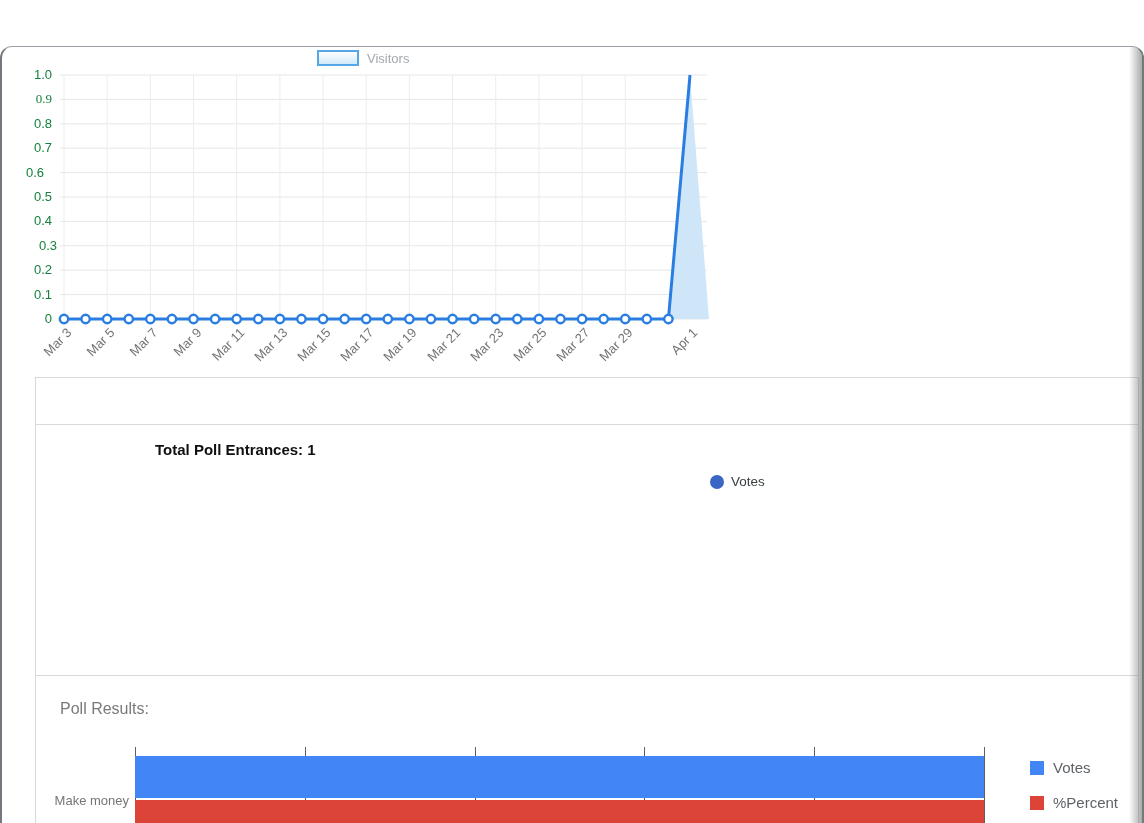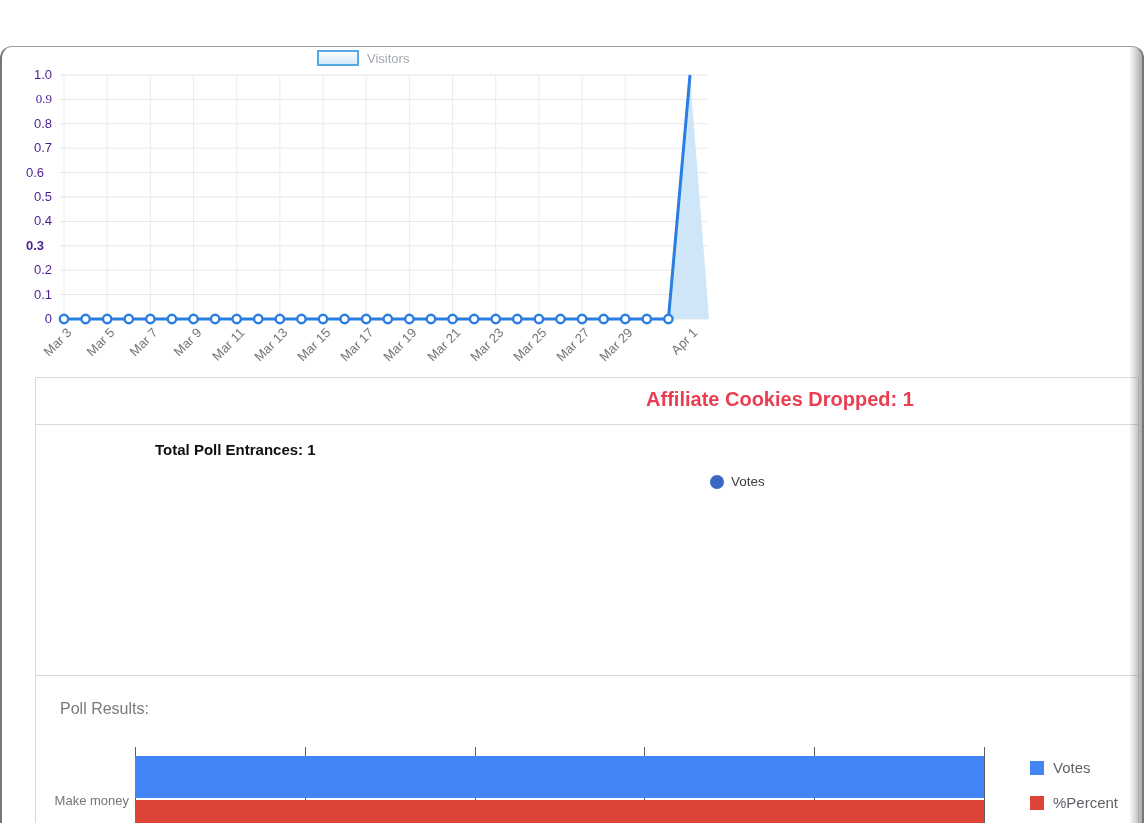--- a/index.html
+++ b/index.html
@@ -10,21 +10,21 @@
     font-family:"Liberation Sans", sans-serif;
     margin-top:46px;
   }
   
   #line-chart-area{position:absolute;left:0;top:0;width:745px;height:330px;}
   #visitors-svg{position:absolute;left:0;top:0;}
   .legend-visitors{position:absolute;left:315px;top:3px;display:flex;align-items:center;z-index:2;}
   .legend-swatch{width:42px;height:16px;box-sizing:border-box;border:2px solid #55a7e6;
     background:linear-gradient(180deg,#ffffff 0%,#eaf5fd 45%,#d2e9f9 100%);}
   .legend-label{margin-left:8px;color:#a2a9af;font-size:13px;}
-  .ylabel{position:absolute;left:8px;width:42px;text-align:right;font-size:13px;color:#4c1d95;}
+  .ylabel{position:absolute;left:8px;width:42px;text-align:right;font-size:13px;color:#15803d;}
   .xlabel{position:absolute;width:70px;text-align:right;font-size:13px;color:#757575;
     transform-origin:100% 0;transform:rotate(-45deg);white-space:nowrap;}
   
   .panel{position:absolute;left:33px;top:330px;width:1104px;height:493px;box-sizing:border-box;
     border:1px solid #d9d9d9;border-bottom:none;background:#fff;}
   .divider{position:absolute;left:33px;width:1104px;height:1px;background:#d9d9d9;}
   .h-clicks{position:absolute;top:341px;left:341px;transform:translateX(-50%);
     font-size:20px;font-weight:600;color:#17181a;white-space:nowrap;}
   .h-cookies{position:absolute;top:341px;left:778px;transform:translateX(-50%);
     font-size:20px;font-weight:600;color:#e83e52;white-space:nowrap;}
@@ -119,21 +119,21 @@
       <span class="legend-swatch"></span>
       <span class="legend-label">Visitors</span>
     </div>
   <div class="ylabel" style="left: 8px; top: 20px;">1.0</div>
       <div class="ylabel" style="left: 8px; top: 44.4px; font-family: Liberation Serif, serif;">0.9</div>
       <div class="ylabel" style="left: 8px; top: 68.8px;">0.8</div>
       <div class="ylabel" style="left: 8px; top: 93.2px;">0.7</div>
       <div class="ylabel" style="left: 0; top: 117.6px;">0.6</div>
       <div class="ylabel" style="left: 8px; top: 142px;">0.5</div>
       <div class="ylabel" style="left: 8px; top: 166.4px;">0.4</div>
-      <div class="ylabel" style="left: 0; top: 190.8px; font-weight: bold;">0.3</div>
+      <div class="ylabel" style="left: 13px; top: 190.8px;">0.3</div>
       <div class="ylabel" style="left: 8px; top: 215.2px;">0.2</div>
       <div class="ylabel" style="left: 8px; top: 239.6px;">0.1</div>
       <div class="ylabel" style="left: 8px; top: 264px;">0</div>
       <div class="xlabel" style="left: -8px; top: 278px;">Mar 3</div>
       <div class="xlabel" style="left: 35.1724px; top: 278px;">Mar 5</div>
       <div class="xlabel" style="left: 78.3448px; top: 278px;">Mar 7</div>
       <div class="xlabel" style="left: 121.517px; top: 278px;">Mar 9</div>
       <div class="xlabel" style="left: 164.69px; top: 278px;">Mar 11</div>
       <div class="xlabel" style="left: 207.862px; top: 278px;">Mar 13</div>
       <div class="xlabel" style="left: 251.034px; top: 278px;">Mar 15</div>
@@ -144,21 +144,20 @@
       <div class="xlabel" style="left: 466.897px; top: 278px;">Mar 25</div>
       <div class="xlabel" style="left: 510.069px; top: 278px;">Mar 27</div>
       <div class="xlabel" style="left: 553.241px; top: 278px;">Mar 29</div>
       <div class="xlabel" style="left: 618px; top: 278px;">Apr 1</div>
     </div>
 
   <div class="panel"></div>
   <div class="divider" style="top:377px"></div>
   <div class="divider" style="top:628px"></div>
 
-  <div class="h-cookies">Affiliate Cookies Dropped: 1</div>
 
   <div class="entrances-title">Total Poll Entrances: 1</div>
   <div class="pie-legend">
     <span class="pie-dot"></span>
     <span class="pie-legend-label">Votes</span>
   </div>
 
   <div class="poll-results-title">Poll Results:</div>
   <div id="bar-chart-area">
       <div class="vgrid" style="left: 133px;"></div>

